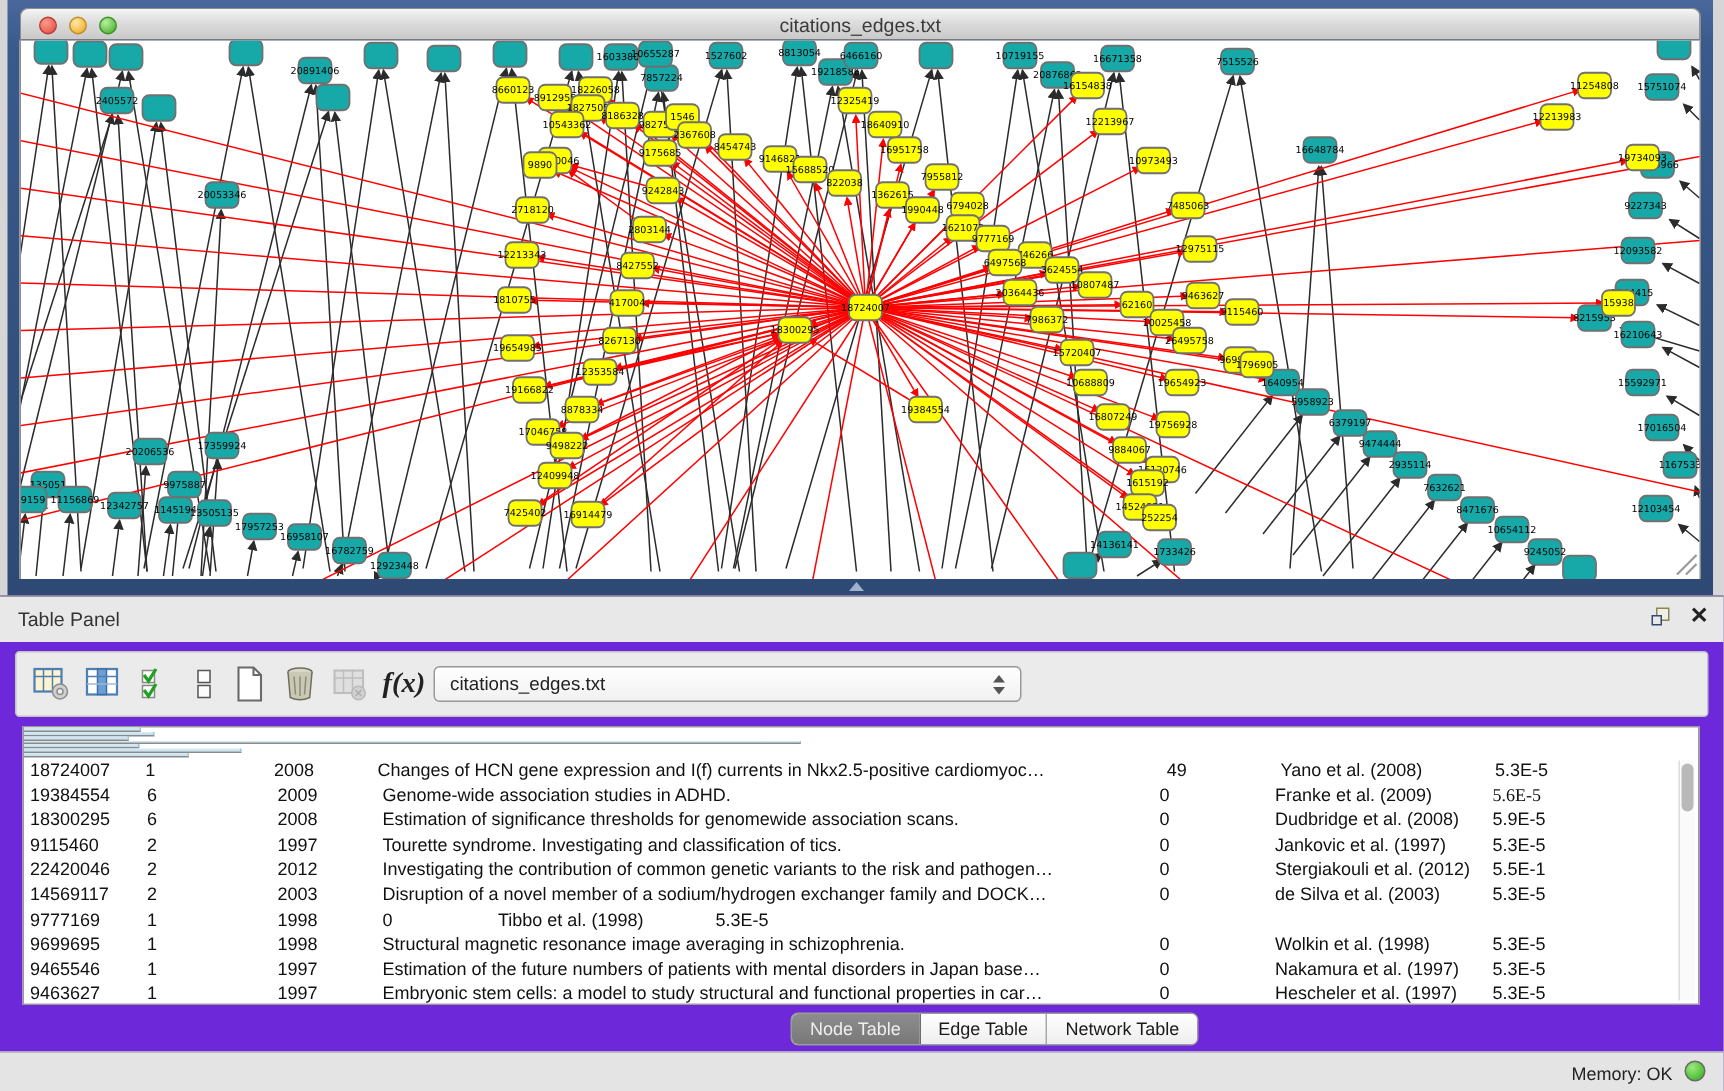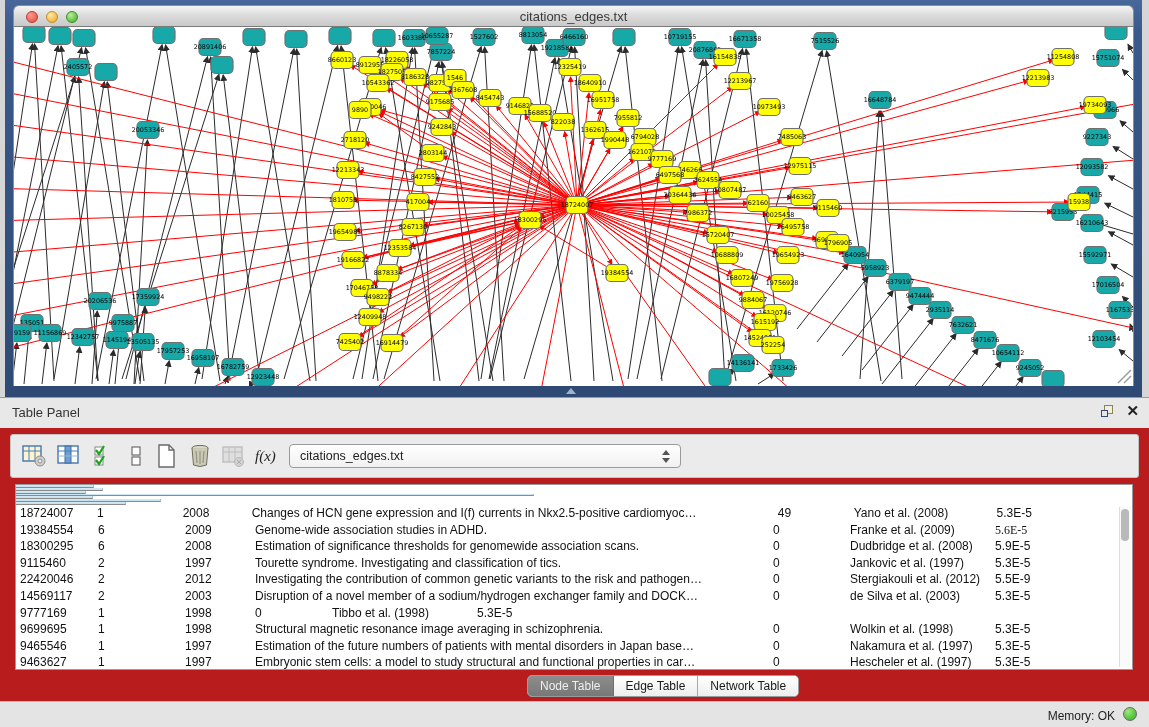--- a/index.html
+++ b/index.html
@@ -22,35 +22,35 @@
   .tl.g { left:52px; background:radial-gradient(circle at 35% 30%, #b6f0a0, #6cc74f 60%, #4aa42e); border:1px solid #3f8f27;}
 
   #canvas { left:13px; top:27px; width:1121px; height:359px; background:#ffffff;
             border-left:1px solid #8e8e8e; border-right:1px solid #8e8e8e; overflow:hidden; }
   #graph-svg { position:absolute; left:0; top:0; }
   #divider-grip { left:566px; top:388px; width:0; height:0;
                   border-left:5px solid transparent; border-right:5px solid transparent;
                   border-bottom:6px solid #9fb2cc; }
 
   
-  #panel { left:0; top:397px; width:1149px; height:330px; background:#b91c1c;
+  #panel { left:0; top:397px; width:1149px; height:330px; background:#6d28d9;
            border-top:1px solid #9a9a9a; }
   #panel-header { left:0; top:0; width:1149px; height:30px; background:#e8e8e8; }
   #panel-title { left:12px; top:7px; font-size:13px; color:#333; }
   #float-icon { right:34px; top:7px; width:14px; height:14px; }
   #float-icon .sq1 { position:absolute; left:3px; top:0; width:9px; height:9px; border:1px solid #8b8455; background:#efefe6;}
   #float-icon .sq2 { position:absolute; left:0; top:5px; width:7px; height:7px; border:1px solid #31496e; background:#e8e8e8;}
   #close-icon { right:10px; top:5px; font-size:15px; font-weight:bold; color:#222; line-height:16px;}
 
   #toolbar { left:10px; top:36px; width:1129px; height:44px; background:#ebebeb;
              border:1px solid #c2c2c2; border-radius:3px; }
   .tbi { top:8px; width:26px; height:26px; }
   .tbi svg { position:absolute; left:0; top:0; }
-  #fx-icon { font-family:"Liberation Serif", serif; font-style:italic; font-weight:normal;
-             font-size:15px; color:#222; line-height:26px; }
+  #fx-icon { font-family:"Liberation Serif", serif; font-style:italic; font-weight:bold;
+             font-size:19px; color:#222; line-height:26px; }
   #combo { left:278px; top:9px; width:392px; height:24px; background:linear-gradient(180deg,#ffffff,#f1f1f1);
            border:1px solid #9a9a9a; border-radius:4px; }
   #combo-text { left:10px; top:4px; font-size:12.5px; color:#222; }
   #combo-arrows { right:9px; top:4px; width:9px; height:16px; }
   #combo-arrows .up { position:absolute; left:0; top:1px; width:0; height:0;
     border-left:4px solid transparent; border-right:4px solid transparent; border-bottom:5px solid #555;}
   #combo-arrows .dn { position:absolute; left:0; top:9px; width:0; height:0;
     border-left:4px solid transparent; border-right:4px solid transparent; border-top:5px solid #555;}
 
   #tablebox { left:15px; top:86px; width:1118px; height:186px; background:#fff;
@@ -997,21 +997,21 @@
           <div class="td" style="width: 145px;">Jankovic et al. (1997)</div>
           <div class="td" style="width: 110px;">5.3E-5</div>
         </div>
         <div class="tr">
           <div class="td" style="width: 78px;">22420046</div>
           <div class="td" style="width: 87px;">2</div>
           <div class="td" style="width: 70px;">2012</div>
           <div class="td" style="width: 518px;">Investigating the contribution of common genetic variants to the risk and pathogen…</div>
           <div class="td" style="width: 77px;">0</div>
           <div class="td" style="width: 145px;">Stergiakouli et al. (2012)</div>
-          <div class="td" style="width: 110px;">5.5E-9</div>
+          <div class="td" style="width: 110px;">5.5E-1</div>
         </div>
         <div class="tr">
           <div class="td" style="width: 78px;">14569117</div>
           <div class="td" style="width: 87px;">2</div>
           <div class="td" style="width: 70px;">2003</div>
           <div class="td" style="width: 518px;">Disruption of a novel member of a sodium/hydrogen exchanger family and DOCK…</div>
           <div class="td" style="width: 77px;">0</div>
           <div class="td" style="width: 145px;">de Silva et al. (2003)</div>
           <div class="td" style="width: 110px;">5.3E-5</div>
         </div>

